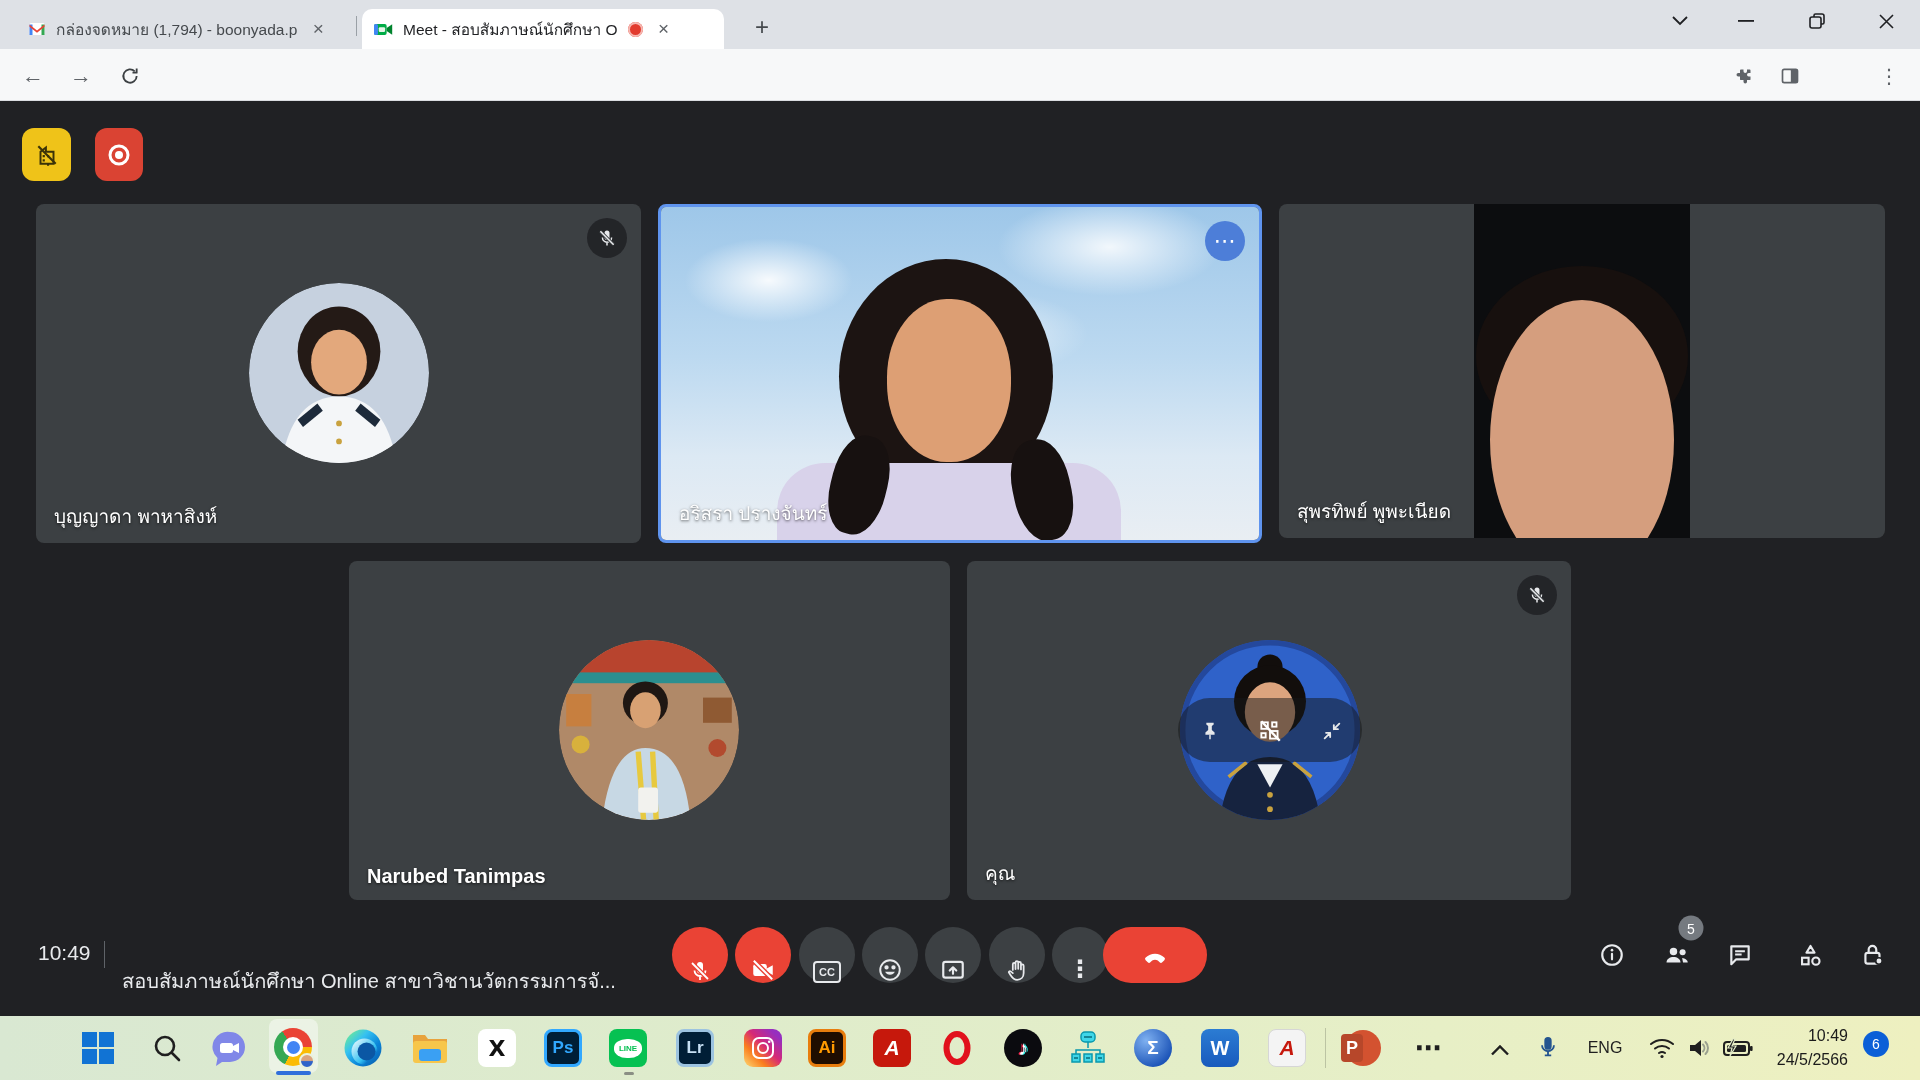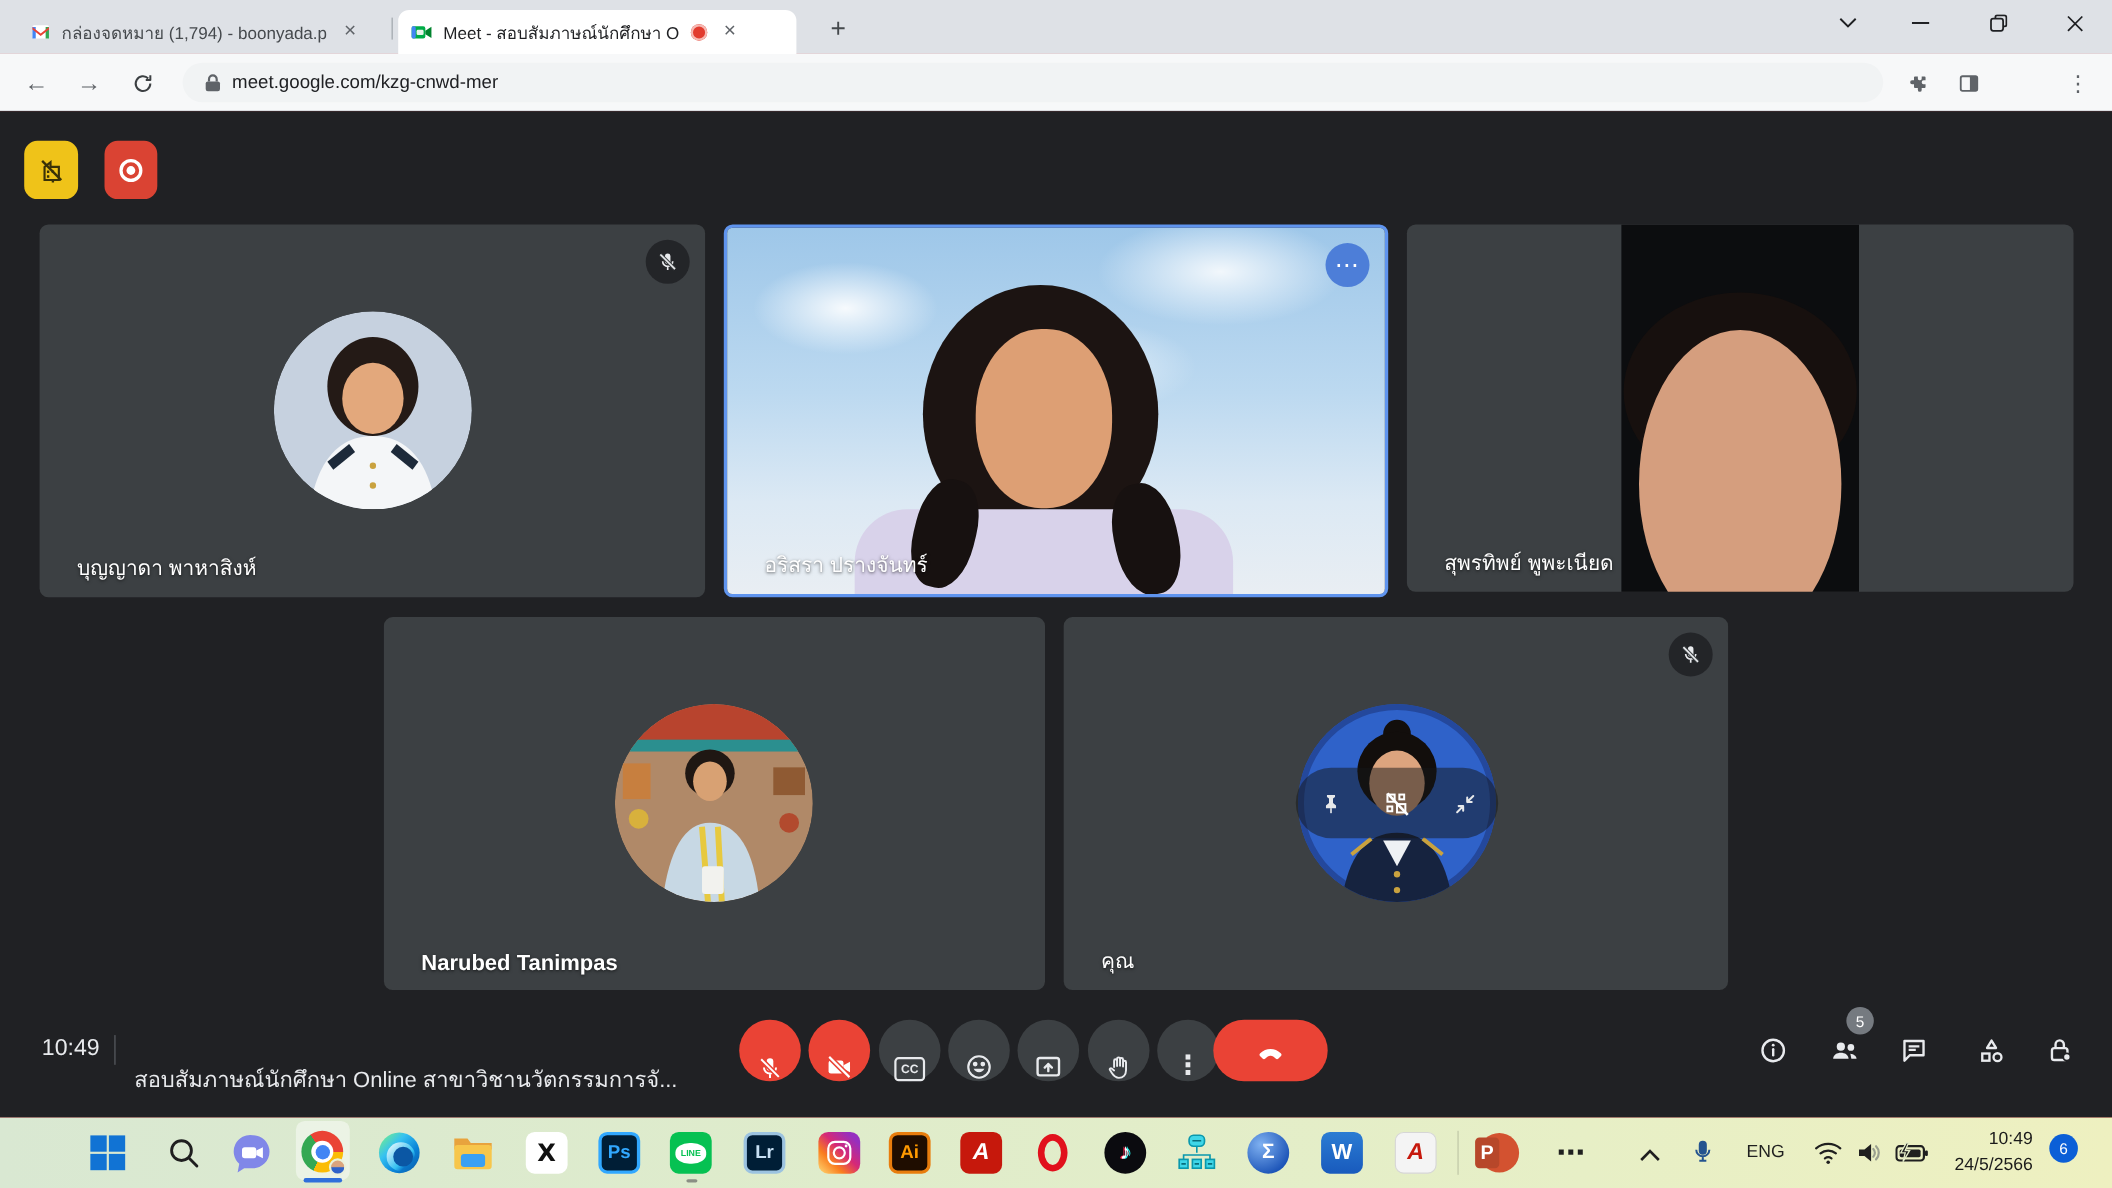--- a/index.html
+++ b/index.html
@@ -1,20 +1,20 @@
 <!DOCTYPE html>
 <html><head>
 <meta charset="utf-8">
 <style>
   * { margin:0; padding:0; box-sizing:border-box; }
   html,body { background:#000; }
   .screen {
     position:relative; width:1920px; height:1080px; overflow:hidden;
     font-family:"Liberation Sans","DejaVu Sans",sans-serif;
-    background:#ef4444;
+    background:#737373;
   }
   .ctr { position:absolute; transform:translate(-50%,-50%); }
 
   
   .tabstrip { position:absolute; left:0; top:0; width:1920px; height:49px; background:#dee1e6; }
   .tab { position:absolute; top:9px; height:40px; display:flex; align-items:center; gap:10px; padding:0 12px; cursor:pointer; }
   .tab.inactive { color:#45494d; }
   .tab.active { background:#fff; border-radius:10px 10px 0 0; color:#1f2023; }
   .tab-title { font-size:15.5px; white-space:nowrap; overflow:hidden; text-overflow:ellipsis; }
   .tab-close { font-size:19px; color:#5f6368; width:22px; height:22px; line-height:21px; text-align:center; border-radius:50%; }
@@ -27,21 +27,21 @@
   .navic { position:absolute; top:10px; width:34px; height:34px; display:flex; align-items:center; justify-content:center; color:#5f6368; font-size:22px; border-radius:50%; }
   .omnibox { position:absolute; left:166px; top:8px; width:1546px; height:36px; background:#f1f3f4; border-radius:18px; display:flex; align-items:center; }
   .url { font-size:17px; color:#202124; margin-left:10px; }
   .obicon { position:absolute; top:4px; width:28px; height:28px; display:flex; align-items:center; justify-content:center; color:#3c4043; }
 
   
   .meet-bg { position:absolute; left:0; top:101px; width:1920px; height:915px; background:#202124; }
   .extbtn { position:absolute; border-radius:12px; display:flex; align-items:center; justify-content:center; }
   .tile { position:absolute; background:#3c4043; border-radius:8px; overflow:hidden; }
   .tile.speaking { border:3px solid #5f94ee; }
-  .tile-name { position:absolute; left:34px; bottom:12px; color:#fff; font-size:19px; font-weight:500;
+  .tile-name { position:absolute; left:18px; bottom:12px; color:#fff; font-size:19px; font-weight:500;
                text-shadow:0 1px 3px rgba(0,0,0,.65); white-space:nowrap; }
   .mic-badge { position:absolute; right:14px; top:14px; width:40px; height:40px; border-radius:50%;
                background:rgba(26,27,30,.72); display:flex; align-items:center; justify-content:center; }
   .menu-badge { position:absolute; right:14px; top:14px; width:40px; height:40px; border-radius:50%;
                background:#4d7ed8; color:#fff; font-size:22px; display:flex; align-items:center; justify-content:center; letter-spacing:1px; }
   .avatar { position:absolute; width:180px; height:180px; border-radius:50%; overflow:hidden; }
 
   
   .sky { position:absolute; inset:0;
     background:
@@ -149,27 +149,20 @@
   </div>
 
   <div class="toolbar">
     <div class="navic" style="left:16px">←</div>
     <div class="navic" style="left:64px">→</div>
     <div class="navic" style="left:113px">
       <svg width="20" height="20" viewBox="0 0 24 24" fill="none" stroke="#3c4043" stroke-width="2.2">
         <path d="M20 12a8 8 0 1 1-2.3-5.6"></path>
           <path d="M20 3v5h-5" stroke-linejoin="round"></path>
       </svg>
-    </div>
-    <div class="omnibox">
-      <svg style="margin-left:20px" width="15" height="17" viewBox="0 0 15 17">
-        <rect x="1" y="7" width="13" height="9" rx="2" fill="#5f6368"></rect>
-        <path d="M4 7V5a3.5 3.5 0 0 1 7 0v2" stroke="#5f6368" stroke-width="2" fill="none"></path>
-      </svg>
-      <span class="url">meet.google.com/kzg-cnwd-mer</span>
     </div>
     <div class="obicon" style="left:1526px;top:57px">
       <svg width="22" height="16" viewBox="0 0 22 16">
           <rect width="14" height="12" y="2" rx="2" fill="#3c4043"></rect>
           <path d="M14 6l7-3.5v11L14 10z" fill="#3c4043"></path>
         </svg>
     </div>
     <div class="obicon" style="left:1576px;top:57px">
       <svg width="20" height="20" viewBox="0 0 20 20" fill="none" stroke="#3c4043" stroke-width="1.8">
         <circle cx="8" cy="8" r="6"></circle>

